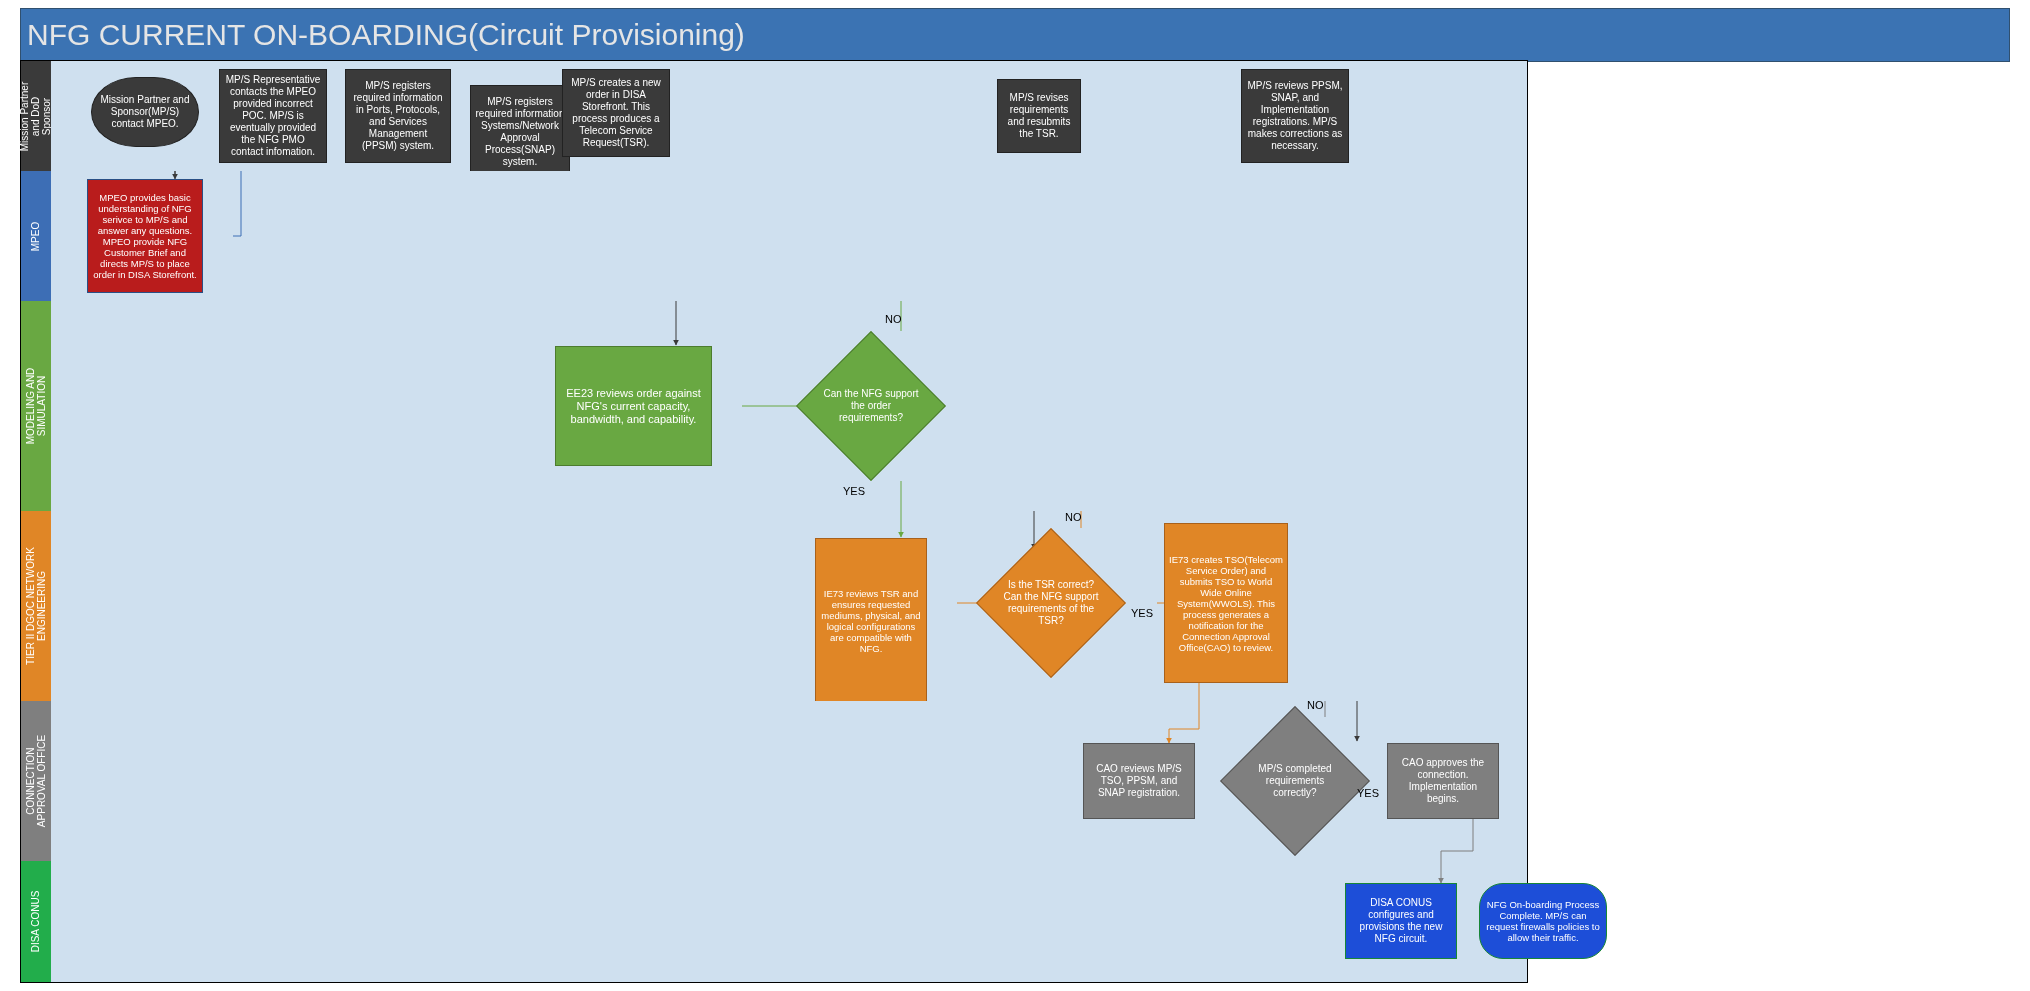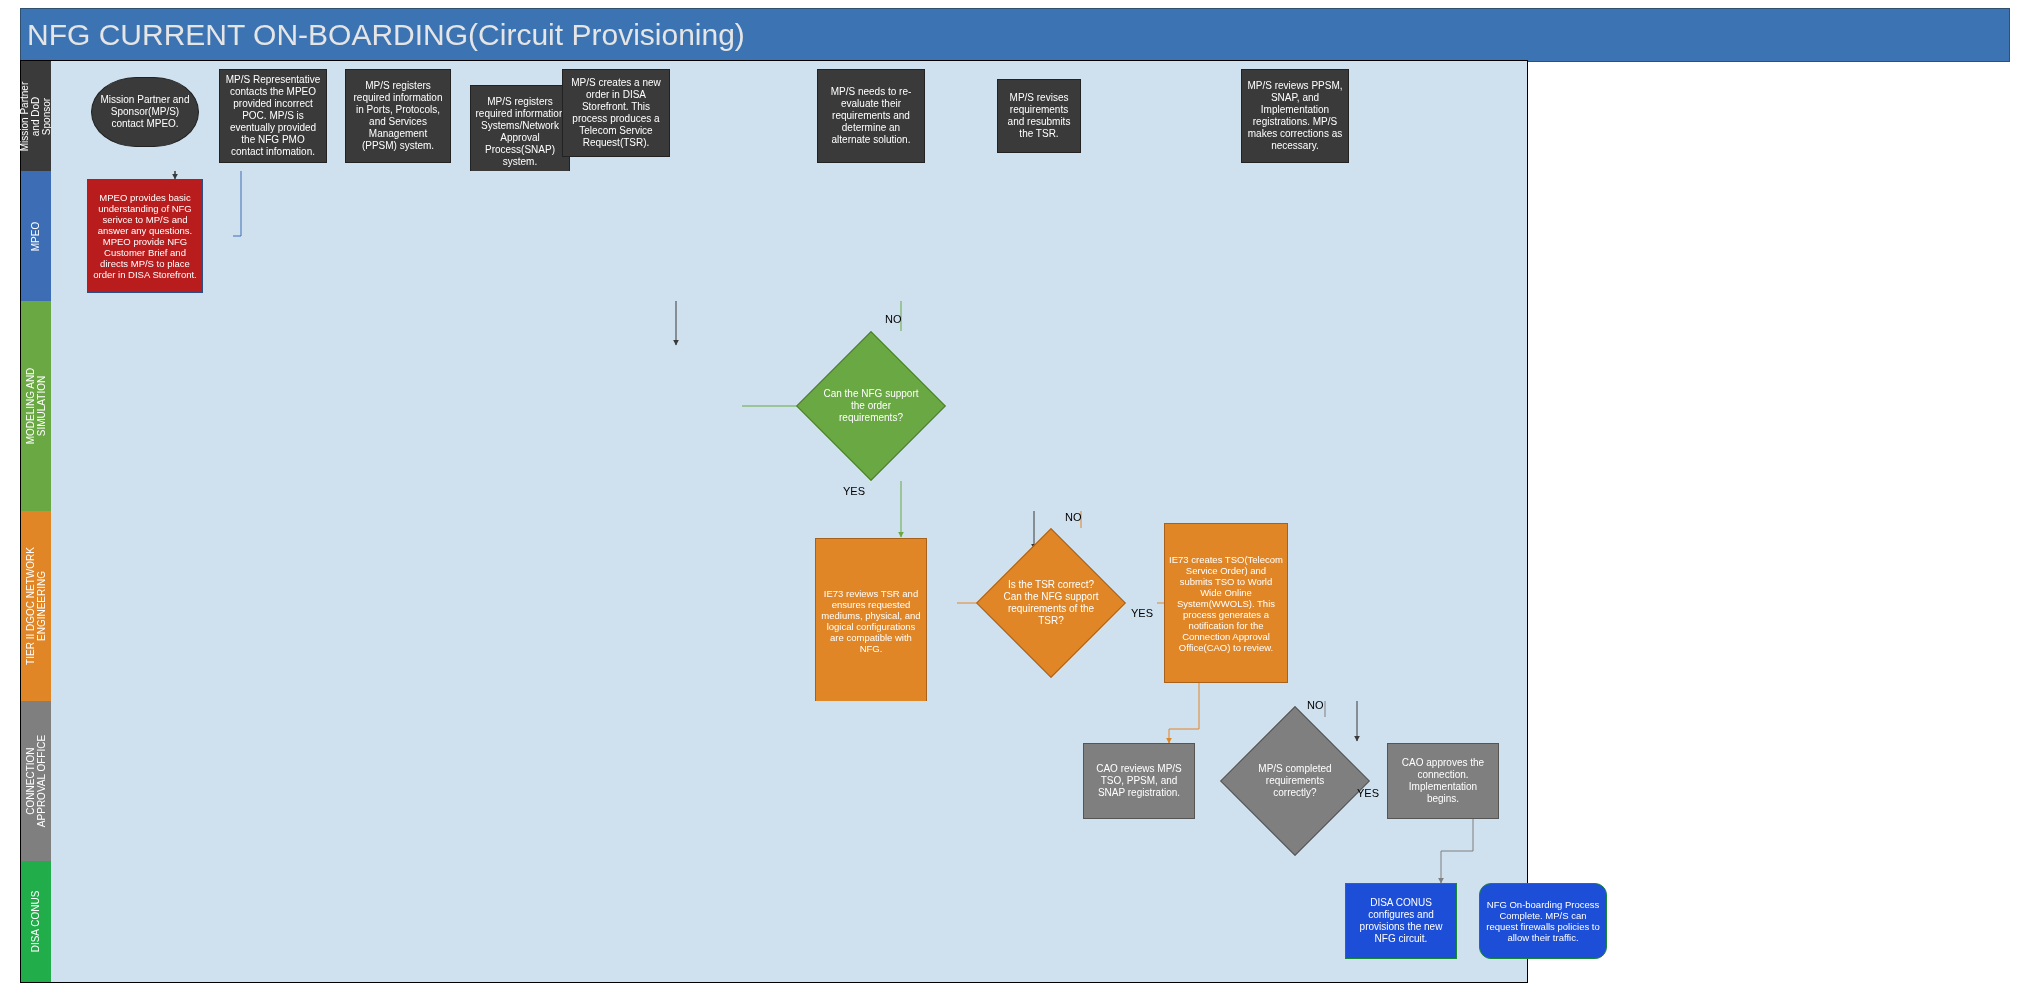--- a/index.html
+++ b/index.html
@@ -23,21 +23,21 @@
   
   .shape{position:absolute;display:flex;align-items:center;justify-content:center;text-align:center;font-size:10px;line-height:12px;color:#fff;box-sizing:border-box;padding:4px}
   .boxdark{background:#3a3a3a;border:1px solid #222}
   .boxblue{background:#b91c1c;border:1px solid #2a4f85;font-size:9.5px;line-height:11px}
   .boxgreen{background:#69a842;border:1px solid #4c7c2e}
   .boxorange{background:#e08626;border:1px solid #a8611b;font-size:9.5px;line-height:11px}
   .boxgray{background:#7f7f7f;border:1px solid #555}
   .boxbrgreen{background:#1d4ed8;border:1px solid #178637}
   
   .term{border-radius:50%/60%}
-  .term2{border-radius:12px}
+  .term2{border-radius:24px}
   
   .diamond{width:106px;height:106px;transform:rotate(45deg);display:flex;align-items:center;justify-content:center}
   .diamond>div{transform:rotate(-45deg);width:150px;text-align:center;font-size:10px;line-height:12px}
   
   .lbl{position:absolute;font-size:11px;color:#000}
   
   svg.arrows{position:absolute;left:30px;top:0;pointer-events:none}
 </style>
 </head>
 <body>
@@ -77,21 +77,20 @@
 
           <line x1="275" y1="55" x2="293" y2="55" stroke="#3a3a3a" marker-end="url(#ah-k)"></line>
           <line x1="400" y1="55" x2="418" y2="55" stroke="#3a3a3a" marker-end="url(#ah-k)"></line>
           <line x1="520" y1="55" x2="540" y2="55" stroke="#3a3a3a" marker-end="url(#ah-k)"></line>
         </svg>
         <div class="shape boxdark term" style="left:40px;top:16px;width:108px;height:70px">Mission Partner and Sponsor(MP/S) contact MPEO.</div>
         <div class="shape boxdark" style="left:168px;top:8px;width:108px;height:94px">MP/S Representative contacts the MPEO provided incorrect POC. MP/S is eventually provided the NFG PMO contact infomation.</div>
         <div class="shape boxdark" style="left:294px;top:8px;width:106px;height:94px">MP/S  registers required information in Ports, Protocols, and Services Management (PPSM) system.</div>
         <div class="shape boxdark" style="left:419px;top:24px;width:100px;height:94px">MP/S  registers required information Systems/Network Approval Process(SNAP) system.</div>
         <div class="shape boxdark" style="left:511px;top:8px;width:108px;height:88px">MP/S creates a new order in DISA Storefront. This process produces a Telecom Service Request(TSR).</div>
-        <div class="shape boxdark" style="left:766px;top:8px;width:108px;height:94px">MP/S needs to re-evaluate their requirements and determine an alternate solution.</div>
         <div class="shape boxdark" style="left:946px;top:18px;width:84px;height:74px">MP/S revises requirements and resubmits the TSR.</div>
         <div class="shape boxdark" style="left:1190px;top:8px;width:108px;height:94px">MP/S reviews PPSM, SNAP, and Implementation registrations. MP/S makes corrections as necessary.</div>
       </div>
     </div>
 
     <div class="lane" style="top:110px;height:130px">
       <div class="hdr h-blue">
           <span>MPEO</span>
         </div>
       <div class="body">
@@ -114,20 +113,21 @@
         <svg class="arrows" width="1476" height="210">
 
           <line x1="595" y1="-138" x2="595" y2="44" stroke="#3a3a3a" marker-end="url(#ah-k)"></line>
 
           <line x1="661" y1="105" x2="744" y2="105" stroke="#69a842" marker-end="url(#ah-g)"></line>
 
           <line x1="820" y1="30" x2="820" y2="-136" stroke="#69a842" marker-end="url(#ah-g)"></line>
 
           <line x1="820" y1="180" x2="820" y2="210" stroke="#69a842"></line>
         </svg>
+        <div class="shape boxgreen" style="left:504px;top:45px;width:157px;height:120px;font-size:11px;line-height:13px">EE23 reviews order against NFG's current capacity, bandwidth, and capability.</div>
 
         <div class="shape diamond boxgreen" style="left:767px;top:52px">
             <div>Can the NFG support the order requirements?</div>
           </div>
         <div class="lbl" style="left:834px;top:12px">NO</div>
         <div class="lbl" style="left:792px;top:184px">YES</div>
       </div>
     </div>
 
     <div class="lane" style="top:450px;height:190px">

